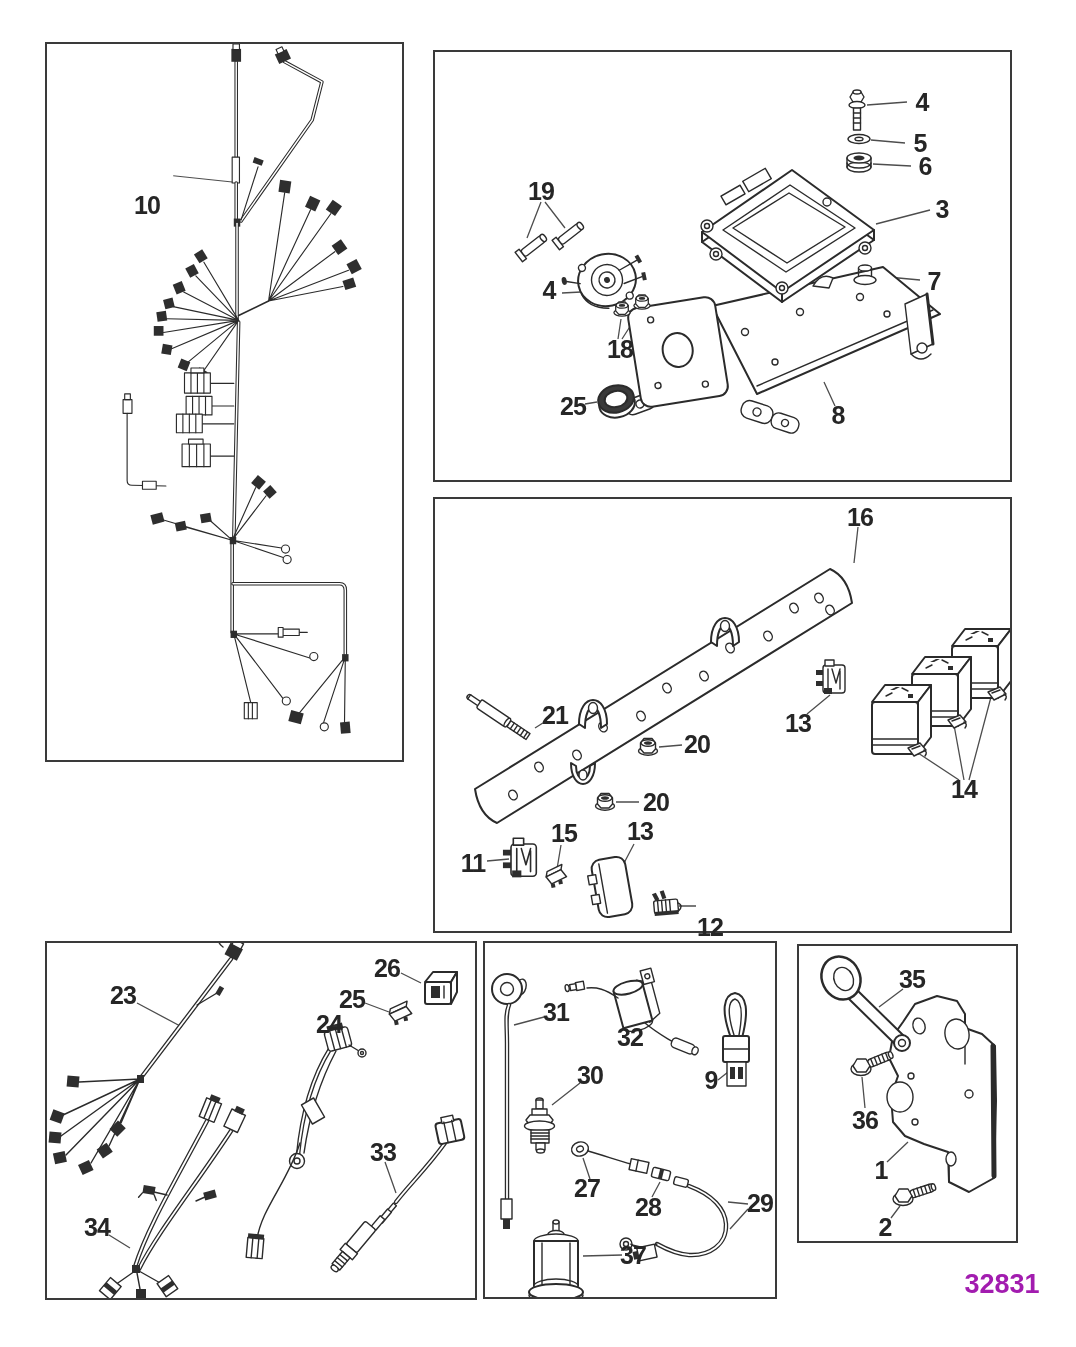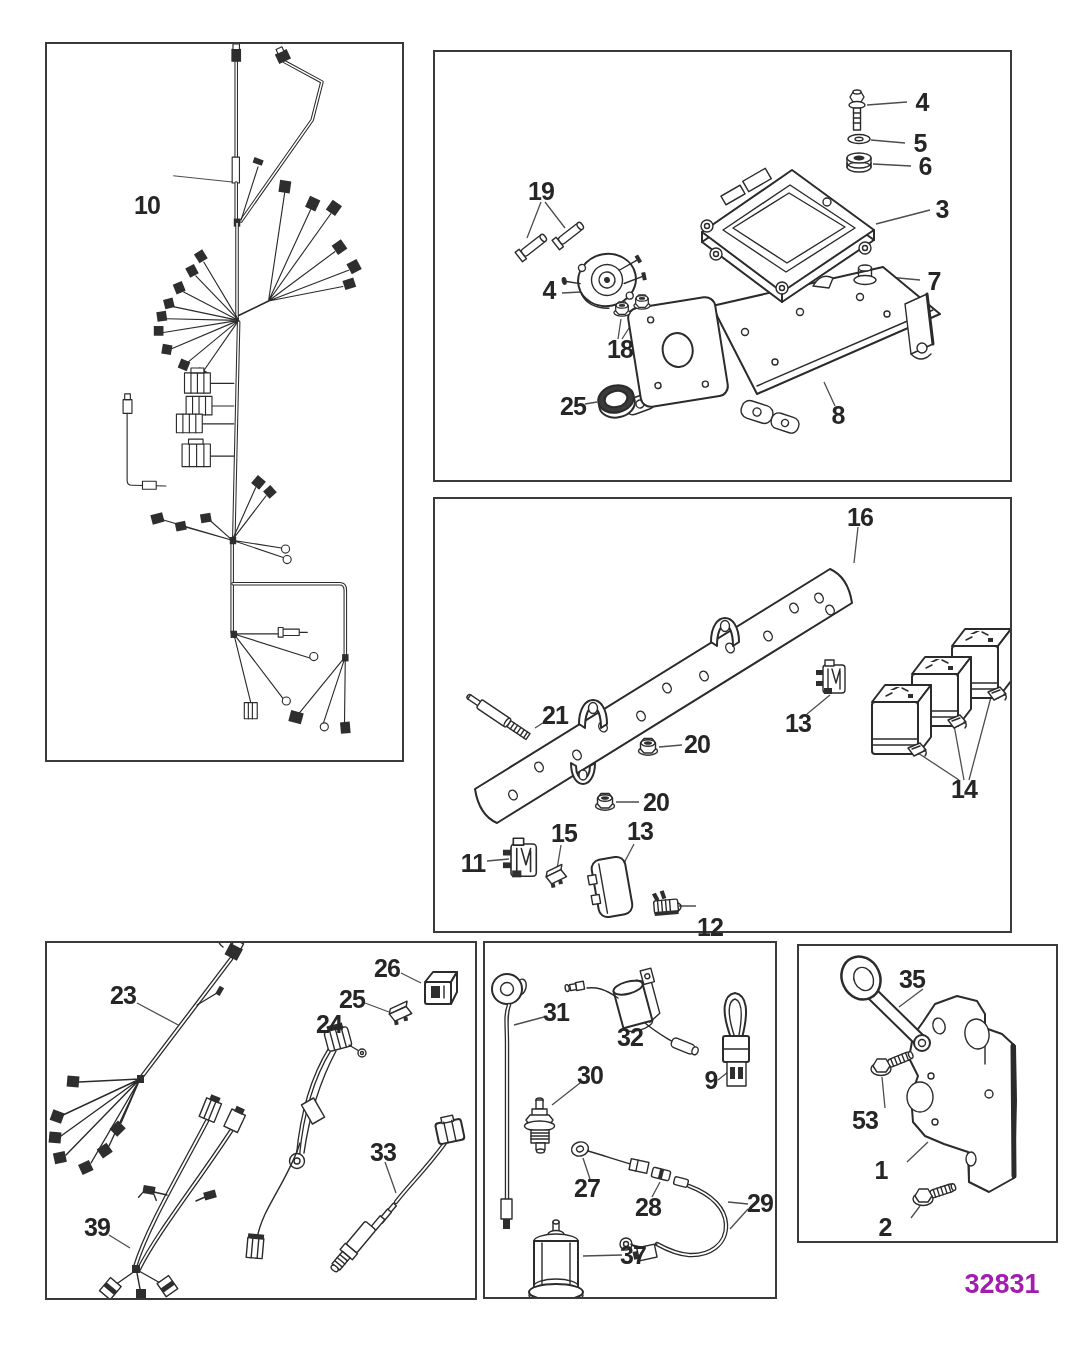--- a/index.html
+++ b/index.html
@@ -589,21 +589,21 @@
           <rect class="fw15" x="23" y="-5" width="16" height="10"></rect>
           <path class="ln15" d="M27,-5 v10 M31,-5 v10 M35,-5 v10"></path>
           <ellipse class="fw15" cx="41" cy="0" rx="2.5" ry="4"></ellipse>
         </g>
       </g>
     </svg>
     <div class="co" style="left:76px;top:52px;">23</div>
     <div class="co" style="left:340px;top:25px;">26</div>
     <div class="co" style="left:305px;top:56px;">25</div>
     <div class="co" style="left:282px;top:81px;">24</div>
-    <div class="co" style="left:50px;top:284px;">39</div>
+    <div class="co" style="left:50px;top:284px;">34</div>
     <div class="co" style="left:336px;top:209px;">33</div>
   </div>
 
   <div class="panel" style="left:483px;top:941px;width:294px;height:358px;">
     <svg viewBox="0 0 290 354">
       <path class="ldr" d="M59,74 L29,82 M137,87 L146,74 M95,140 L67,162 M233,137 L243,129
                            M105,236 L98,215 M167,254 L175,239 M263,261 L243,259 M263,266 L245,286 M137,312 L98,313"></path>
 
       <g>
         <ellipse class="fw15" cx="36" cy="44" rx="5" ry="8" transform="rotate(15 36 44)"></ellipse>
@@ -711,21 +711,21 @@
     <div class="co" style="left:71px;top:69px;">31</div>
     <div class="co" style="left:145px;top:94px;">32</div>
     <div class="co" style="left:105px;top:132px;">30</div>
     <div class="co" style="left:226px;top:137px;">9</div>
     <div class="co" style="left:102px;top:245px;">27</div>
     <div class="co" style="left:163px;top:264px;">28</div>
     <div class="co" style="left:275px;top:260px;">29</div>
     <div class="co" style="left:148px;top:312px;">37</div>
   </div>
 
-  <div class="panel" style="left:797px;top:944px;width:261px;height:299px;">
+  <div class="panel" style="left:797px;top:944px;width:221px;height:299px;">
     <svg viewBox="0 0 217 295">
       <path class="ldr" d="M104,43 L80,61 M66,162 L63,131 M88,216 L109,196 M92,272 L101,260"></path>
 
       <g>
         <path class="fw" d="M104,76 L116,58 L138,50 L158,55 L166,68 L166,82 L183,88 L196,100 L197,155 L195,232 L170,246 L150,236 L149,206 L125,198 L106,190 L94,176 L92,150 L99,130 L90,112 L94,90 Z"></path>
         <path class="ln" d="M194,100 L195,230" style="stroke-width:5"></path>
         <path class="ln15" d="M166,82 L166,118 M150,236 L150,212"></path>
         <ellipse class="fw15" cx="120" cy="80" rx="6" ry="8" transform="rotate(-15 120 80)"></ellipse>
         <ellipse class="fw15" cx="158" cy="88" rx="12" ry="15" transform="rotate(-10 158 88)"></ellipse>
         <ellipse class="fw15" cx="101" cy="151" rx="13" ry="15"></ellipse>
@@ -759,19 +759,19 @@
         <g transform="rotate(-18)">
           <rect class="fw15" x="8" y="-4" width="24" height="8" rx="3"></rect>
           <path class="ln15" d="M12,-4 v8 M16,-4 v8 M20,-4 v8 M24,-4 v8 M28,-4 v8"></path>
           <ellipse class="fw15" cx="32" cy="0" rx="2" ry="3.5"></ellipse>
         </g>
         <ellipse class="fw15" cx="0" cy="2" rx="10" ry="6.5"></ellipse>
         <path class="fw15" d="M-8,-1 L-4,-8 L5,-8 L9,-1 L5,5 L-4,5 Z"></path>
       </g>
     </svg>
     <div class="co" style="left:113px;top:33px;">35</div>
-    <div class="co" style="left:66px;top:174px;">53</div>
+    <div class="co" style="left:66px;top:174px;">36</div>
     <div class="co" style="left:82px;top:224px;">1</div>
     <div class="co" style="left:86px;top:281px;">2</div>
   </div>
 
   <div class="dnum" style="left:1002px;top:1284px;">32831</div>
 </div>
 
 </body></html>

